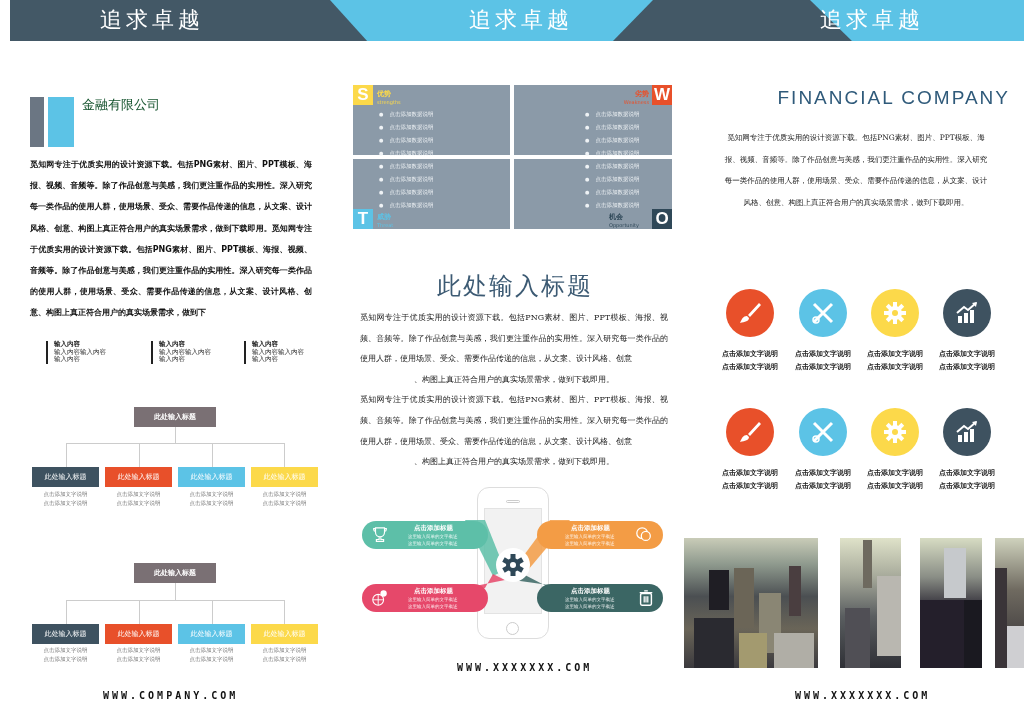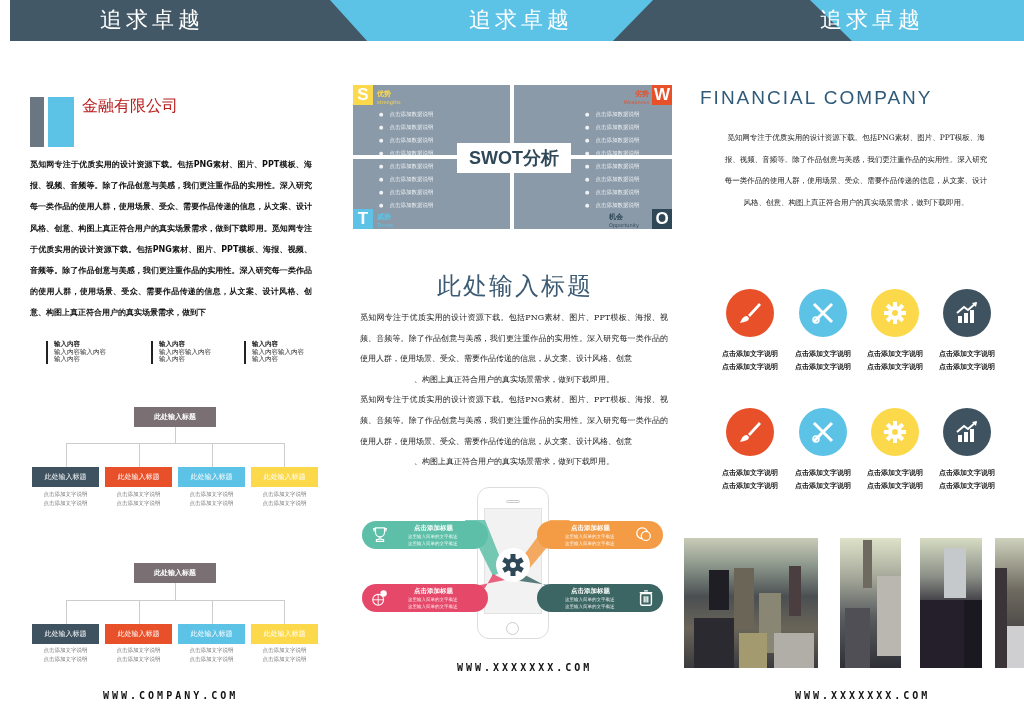--- a/index.html
+++ b/index.html
@@ -7,21 +7,21 @@
   .abs { position: absolute; }
   
   .header { position: absolute; left: 10px; top: 0; width: 1024px; height: 41px; background: #5cc3e6; overflow: hidden; }
   .header svg { position: absolute; left: 0; top: 0; }
   .header-title { position: absolute; top: 5px; font-size: 22px; color: #fff; letter-spacing: 4px; font-family: "DejaVu Sans", sans-serif; font-weight: normal; }
   .footer-url { position: absolute; font-size: 10px; font-weight: bold; letter-spacing: 3px; color: #111; font-family: "DejaVu Sans Mono", monospace; }
 
   
   .bar1 { position: absolute; left: 30px; top: 97px; width: 14px; height: 50px; background: #6b7683; }
   .bar2 { position: absolute; left: 48px; top: 97px; width: 26px; height: 50px; background: #5cc3e6; }
-  .p1-sub { position: absolute; left: 82px; top: 96px; font-size: 16px; color: #b91c1c; }
+  .p1-sub { position: absolute; left: 82px; top: 96px; font-size: 13px; color: #14532d; }
   .p1-h1 { position: absolute; left: 80px; top: 110px; font-size: 17px; color: #3c5a73; letter-spacing: 1px; line-height: 21px; font-family: "Liberation Sans", sans-serif; }
   .p1-body { position: absolute; left: 30px; top: 154px; width: 282px; font-size: 8px; line-height: 21.2px; color: #111; font-weight: bold; text-align: justify; }
   .p1-body .last { text-align: center; display: block; }
   .info-col { position: absolute; top: 341px; width: 90px; border-left: 2px solid #222; padding-left: 6px; font-size: 6.5px; line-height: 7.5px; color: #222; }
   .info-col b { display: block; }
 
   
   .org-top { position: absolute; width: 82px; height: 20px; background: #7a7074; color: #fff; font-size: 7px; text-align: center; line-height: 20px; font-weight: bold; }
   .org-box { position: absolute; width: 67px; height: 20px; color: #fff; font-size: 7px; text-align: center; line-height: 20px; }
   .org-desc { position: absolute; width: 67px; font-size: 5.5px; line-height: 9px; color: #777; text-align: center; }
@@ -46,21 +46,21 @@
   .phone-screen { position: absolute; left: 6px; top: 20px; width: 58px; height: 106px; background: #f2f2f2; border: 1px solid #e3e3e3; }
   .phone-home { position: absolute; left: 28px; top: 134px; width: 13px; height: 13px; border: 1px solid #ccc; border-radius: 50%; }
   .phone-speaker { position: absolute; left: 28px; top: 12px; width: 14px; height: 3px; border: 1px solid #ccc; border-radius: 2px; }
   .pill { position: absolute; height: 28px; border-radius: 14px; color: #fff; }
   .pill .pt { position: absolute; top: 3px; font-size: 6.5px; font-weight: bold; }
   .pill .pd { position: absolute; font-size: 4.5px; line-height: 7px; opacity: 0.9; }
   .pill .ic { position: absolute; top: 5px; width: 18px; height: 18px; }
   .gear-center { position: absolute; left: 496px; top: 548px; width: 34px; height: 34px; border-radius: 50%; background: #fff; }
 
   
-  .p3-title { position: absolute; left: 700px; top: 87px; width: 310px; text-align: left; font-size: 19px; color: #2f5a7a; letter-spacing: 2px; font-family: "Liberation Sans", sans-serif; }
+  .p3-title { position: absolute; left: 700px; top: 87px; width: 310px; text-align: right; font-size: 19px; color: #2f5a7a; letter-spacing: 2px; font-family: "Liberation Sans", sans-serif; }
   .p3-body { position: absolute; left: 722px; top: 127px; width: 268px; font-family: "DejaVu Serif", serif; font-size: 7.5px; line-height: 21.6px; color: #222; text-align: center; }
   .circ { position: absolute; width: 48px; height: 48px; border-radius: 50%; }
   .circ svg { position: absolute; left: 12px; top: 12px; }
   .circ-label { position: absolute; width: 68px; font-size: 7px; line-height: 13px; color: #222; text-align: center; font-weight: bold; }
   .photo { position: absolute; overflow: hidden; }
 </style>
 </head>
 <body>
 
 <div class="header">
@@ -203,21 +203,20 @@
         <li>点击添加数据说明</li>
         <li>点击添加数据说明</li>
     </ul>
     <ul class="swot-items" style="left:232px; top:75px;">
       <li>点击添加数据说明</li>
         <li>点击添加数据说明</li>
         <li>点击添加数据说明</li>
         <li>点击添加数据说明</li>
     </ul>
 
-    <div class="swot-center">SWOT分析</div>
   </div>
 
   <div class="p2-title">此处输入标题</div>
   <div class="p2-body">
     <span>觅知网专注于优质实用的设计资源下载。包括PNG素材、图片、PPT模板、海报、视频、音频等。除了作品创意与美感，我们更注重作品的实用性。深入研究每一类作品的使用人群，使用场景、受众、需要作品传递的信息，从文案、设计风格、创意</span>
     <span class="c">、构图上真正符合用户的真实场景需求，做到下载即用。</span>
     <span>觅知网专注于优质实用的设计资源下载。包括PNG素材、图片、PPT模板、海报、视频、音频等。除了作品创意与美感，我们更注重作品的实用性。深入研究每一类作品的使用人群，使用场景、受众、需要作品传递的信息，从文案、设计风格、创意</span>
     <span class="c">、构图上真正符合用户的真实场景需求，做到下载即用。</span>
   </div>
 

